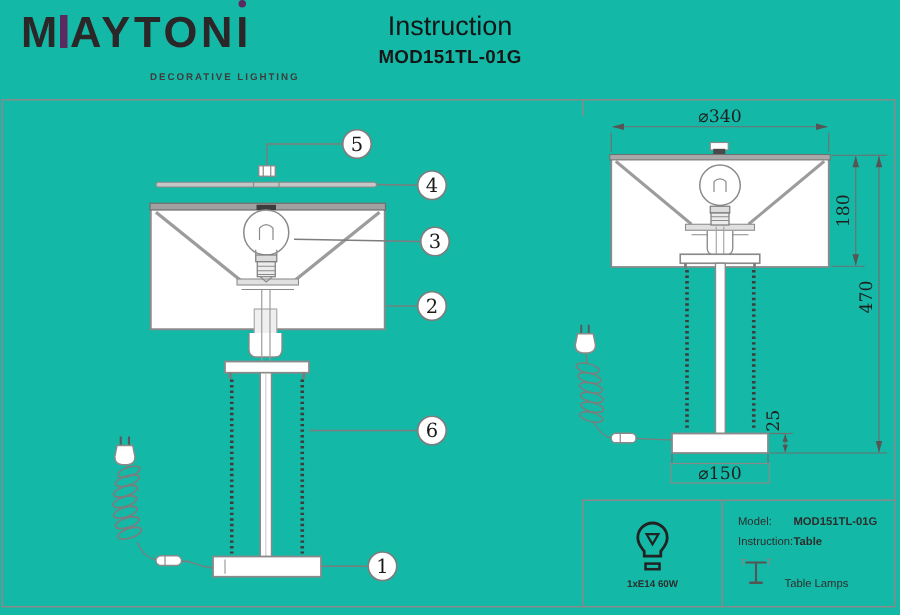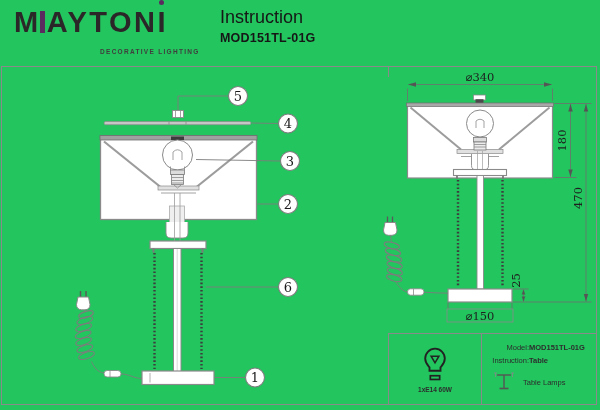--- a/index.html
+++ b/index.html
@@ -1,31 +1,31 @@
 <!DOCTYPE html>
 <html style="--accent: #5b2a5f;"><head>
 <meta charset="utf-8">
 <style>
   :root { --accent:#5b2a5f; --line:#8a8a8a; }
   html,body { margin:0; padding:0; background:#fff; }
-  .page { position:relative; width:600px; height:410px; background:#22c55e; overflow:hidden;
+  .page { position:relative; width:600px; height:410px; background:#14b8a6; overflow:hidden;
           font-family:"Liberation Sans","DejaVu Sans",sans-serif; }
 
   
   .logo { position:absolute; left:14px; top:7px; white-space:nowrap; }
   .logo .word { font-weight:700; font-size:29px; line-height:30px; letter-spacing:2.5px;
                 color:#2b2628; }
   .accent-bar { display:inline-block; width:5px; height:22px; background:var(--accent);
                 margin:0 2px 0 -1px; vertical-align:-1px; }
   .letter-i { position:relative; display:inline-block; }
   .i-dot { position:absolute; left:50%; top:-7px; width:5px; height:5px; margin-left:-4px;
            border-radius:50%; background:var(--accent); }
   .tagline { position:absolute; left:86px; top:41px; font-size:6.5px; letter-spacing:1.3px;
              color:#413c3e; font-weight:700; }
-  .titleblock { position:absolute; left:220px; top:7px; width:160px; }
+  .titleblock { position:absolute; left:220px; top:7px; width:160px; text-align:center; }
   .title { font-size:18px; color:#161616; }
   .model { font-size:12.5px; font-weight:700; color:#161616; margin-top:3px; letter-spacing:.2px; }
 
   
   .frame { position:absolute; left:1px; top:66px; width:594px; height:337px;
            border:1px solid var(--line); }
   .tick { position:absolute; left:388px; top:67px; width:1px; height:10px; background:var(--line); }
 
   svg.drawing { position:absolute; left:0; top:0; }
   .leader { stroke:#7d7d7d; stroke-width:.9; fill:none; }
@@ -41,24 +41,24 @@
   .chain { stroke:#3d3d3d; stroke-width:2.4; stroke-dasharray:1.6 2.1; fill:none; }
 
   
   .spec-table { position:absolute; left:388px; top:333px; width:209px; height:71px;
                 border-top:1px solid var(--line); border-left:1px solid var(--line);
                 display:flex; box-sizing:border-box; }
   .spec-left { width:92px; border-right:1px solid var(--line); display:flex;
                flex-direction:column; align-items:center; justify-content:center; }
   .bulb-label { font-size:6.5px; color:#2d2d2d; margin-top:2px; font-weight:700; }
   .spec-right { flex:1; padding:9px 0 0 10px; font-size:7.5px; color:#2d2d2d; }
-  .spec-row { display:flex; margin-bottom:4px;text-align:right; }
+  .spec-row { display:flex; margin-bottom:4px; }
   .spec-row .lab { width:37px; }
   .spec-row .val { font-weight:700; }
-  .cat-row { display:flex; align-items:center; margin-top:6px; }
+  .cat-row { display:flex; align-items:flex-end; margin-top:6px; }
   .cat-row .cat { margin-left:7px; }
 </style>
 </head>
 <body>
 
 <div class="page">
 
   <div class="logo">
     <span class="word"><span>M</span><span class="accent-bar"></span><span>AYTON</span><span class="letter-i"><span>I</span><span class="i-dot"></span></span></span>
     <div class="tagline">DECORATIVE LIGHTING</div>

